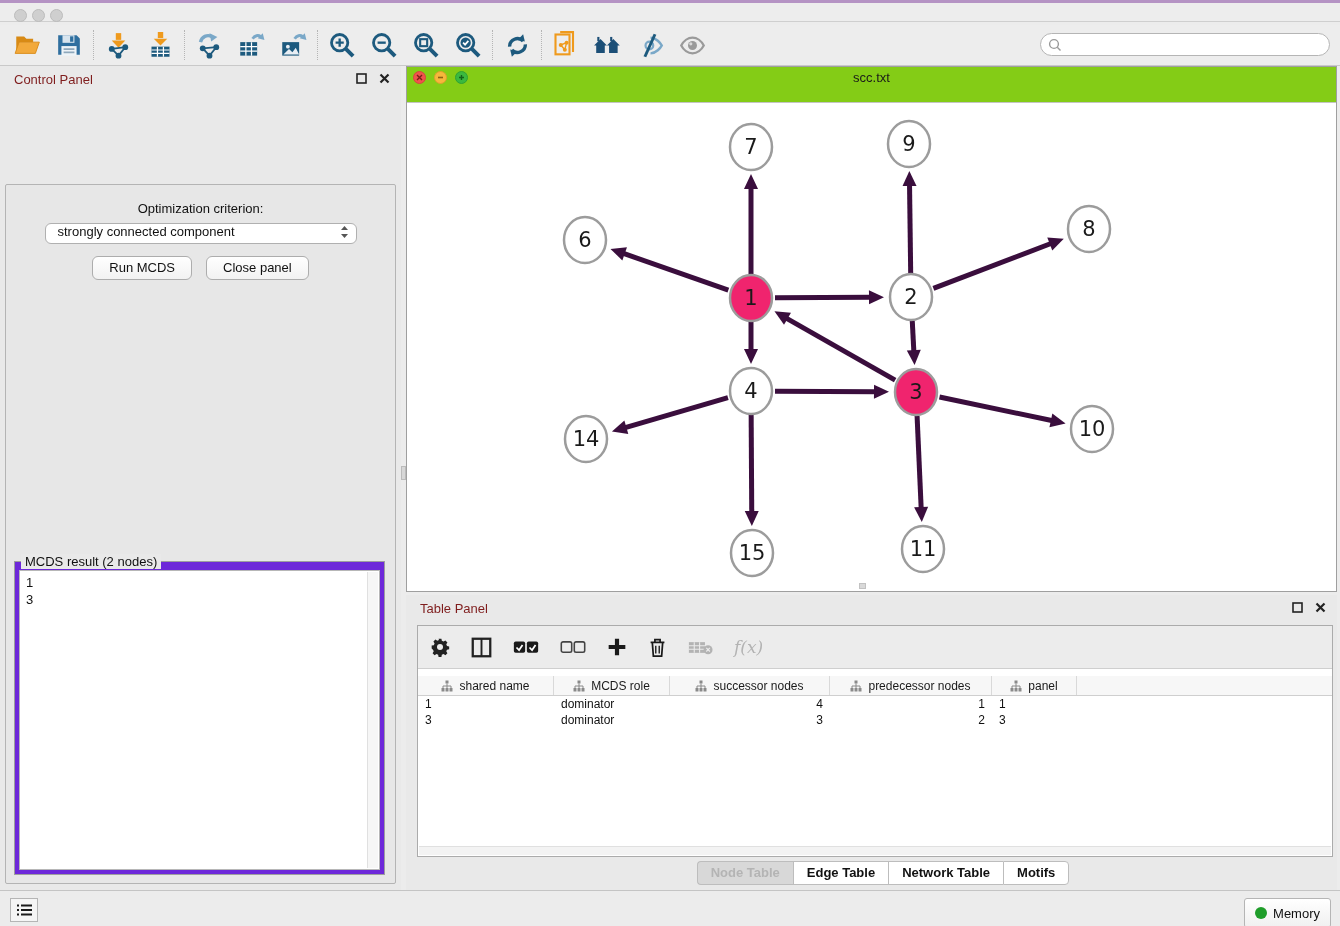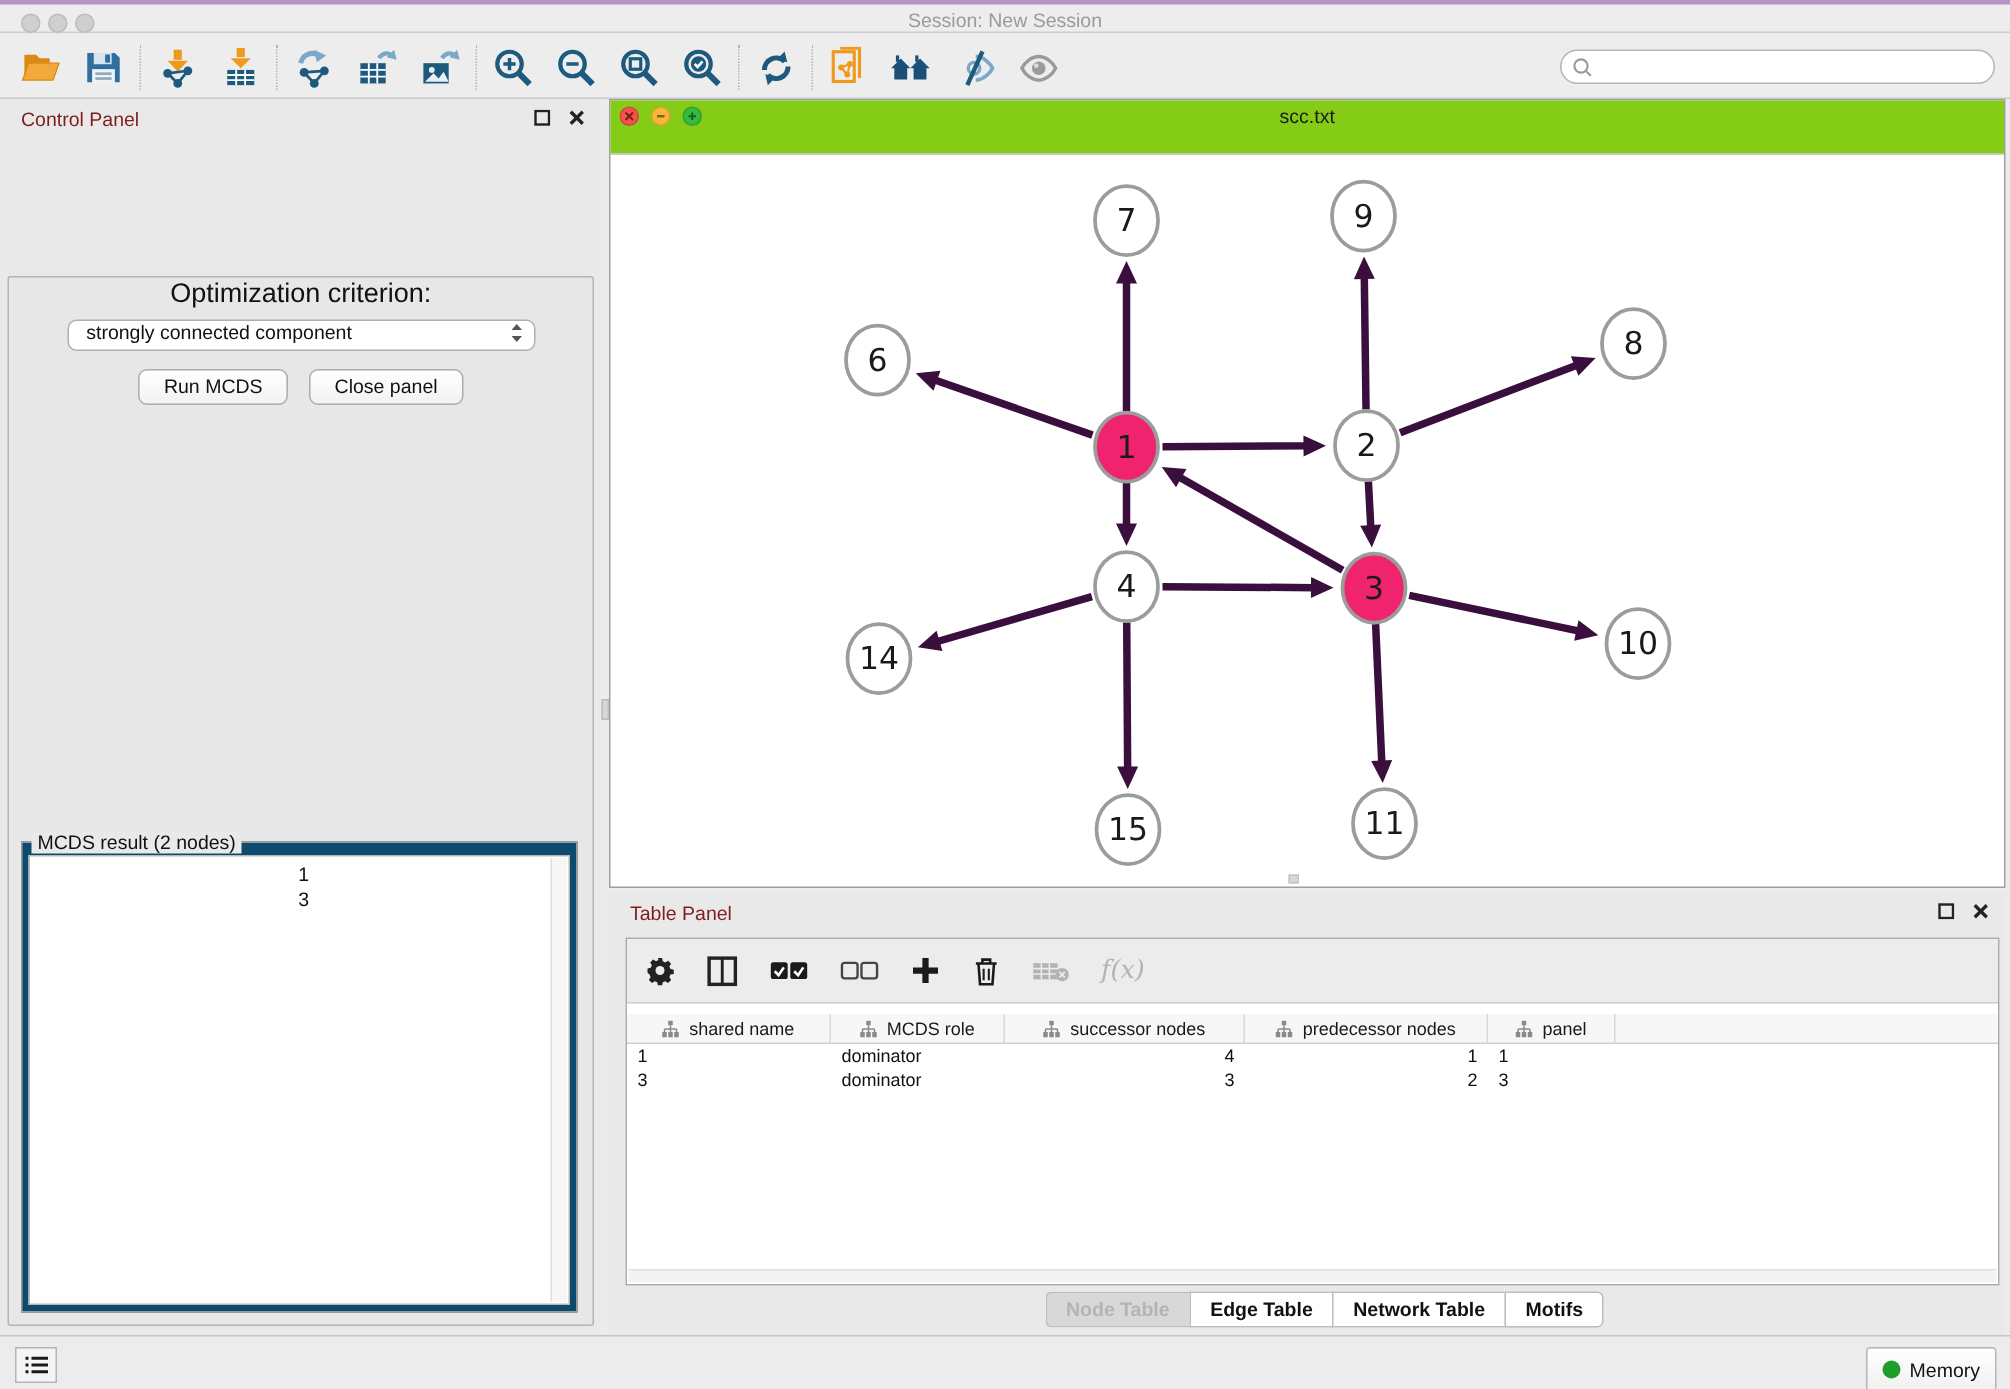--- a/index.html
+++ b/index.html
@@ -29,29 +29,29 @@
   .winbtns { position:absolute; right:10px; top:6px; display:flex; gap:10px; }
   .winbtn { width:13px; height:13px; display:flex; align-items:center; justify-content:center; }
   #cp-tabs { position:absolute; left:0; right:0; top:97px; display:flex; justify-content:center; }
   .tab { font-size:13px; font-weight:600; color:#111; background:#fff; border:1px solid #bdbdbd;
     border-right:none; padding:3px 14px 4px; }
   .tab:first-child { border-radius:4px 0 0 4px; }
   .tab:last-child { border-right:1px solid #bdbdbd; border-radius:0 4px 4px 0; }
   .tab-sel { background:#e3e3e3; color:#cdcdcd; }
   #cp-inner { position:absolute; left:5px; right:5px; top:118px; bottom:6px;
     background:#e7e7e7; border:1px solid #b4b4b4; border-radius:2px; }
-  #opt-label { text-align:center; font-size:18px; color:#111; }
+  #opt-label { margin-top:16px; text-align:center; font-size:13px; color:#111; }
   #dropdown { margin:7px auto 0; width:312px; height:21px; background:#fff; border:1px solid #b0b0b0;
     border-radius:6px; display:flex; align-items:flex-start; padding:0 6px 0 12px; font-size:13px; color:#111;gap:19px; }
   #dropdown span { flex:1; }
   .btn-row { margin-top:12px; display:flex; justify-content:center; gap:14px; }
   .pbtn { background:linear-gradient(#ffffff,#f2f2f2); border:1px solid #adadad; border-radius:6px;
     font-size:13px; color:#111; padding:3px 16px 4px; }
   #result-box { position:absolute; left:8px; right:10px; top:376px; bottom:8px;
-    border:1px solid #9e9e9e; background:#0c4a6e;text-align:center; }
+    border:1px solid #9e9e9e; background:#6d28d9; }
   #result-legend { position:absolute; left:6px; top:-8px; background:#e9e9e9; padding:0 4px;
     font-size:13px; color:#111; }
   #result-area { position:absolute; left:4px; right:4px; top:8px; bottom:4px; background:#fff;
     border:1px solid #b7b7b7; }
   #result-text { font-family:"Liberation Sans", sans-serif; font-size:13px; color:#111;
     padding:3px 0 0 6px; line-height:17px; white-space:pre; }
   #result-scroll { position:absolute; right:1px; top:1px; bottom:1px; width:11px;
     background:#f6f6f6; border-left:1px solid #e0e0e0; }
 
   
@@ -101,21 +101,20 @@
 
   svg { display:block; }
 </style>
 </head>
 <body>
 
 <div id="titlebar">
   <span class="tl-dot" style="left:14px"></span>
   <span class="tl-dot" style="left:32px"></span>
   <span class="tl-dot" style="left:50px"></span>
-  <div id="win-title">Session: New Session</div>
 </div>
 
 <div id="toolbar">
   <div style="width:6px"></div>
   <div class="tbtn">
     <svg width="27" height="27" viewBox="0 0 24 24">
         <path d="M2 4h7l2 2h6v3H5L3 18H2z" fill="#d88a15"></path>
         <path d="M4.5 9h18l-3.5 10H1z" fill="#f2a93b" stroke="#d88a15" stroke-width="0.8"></path>
       </svg>
   </div>

